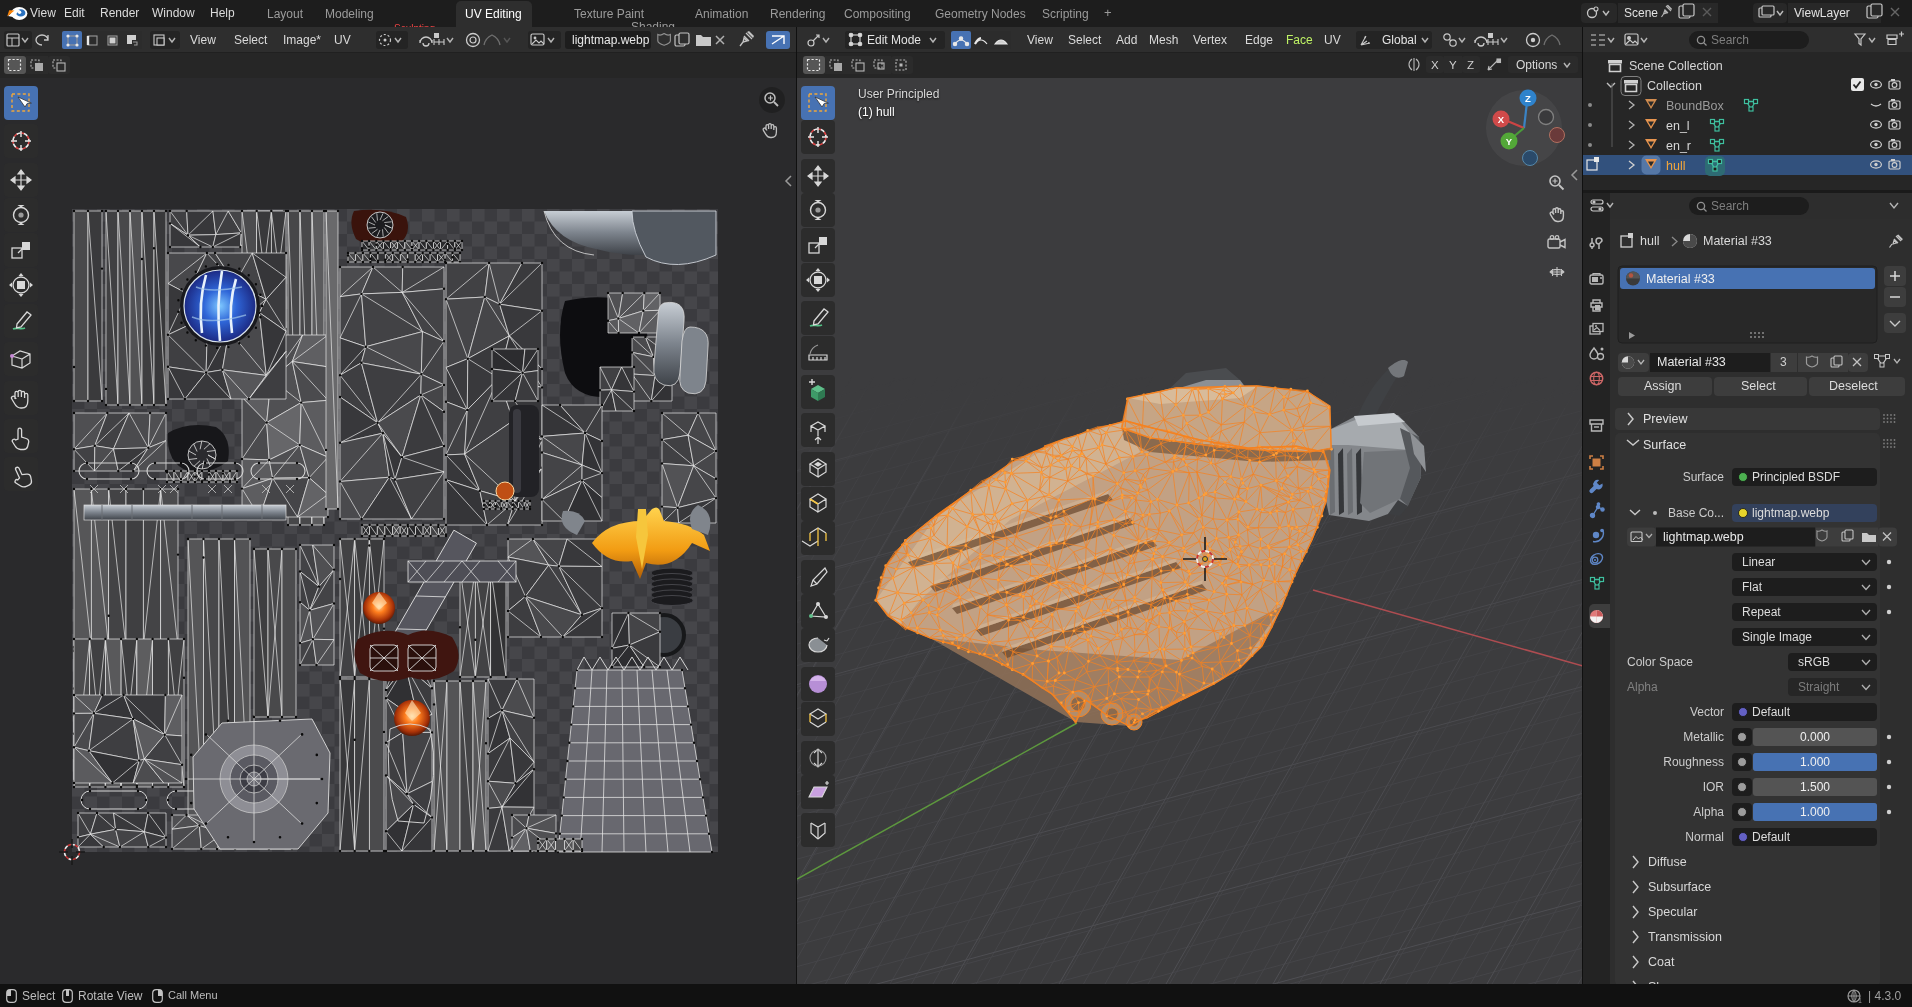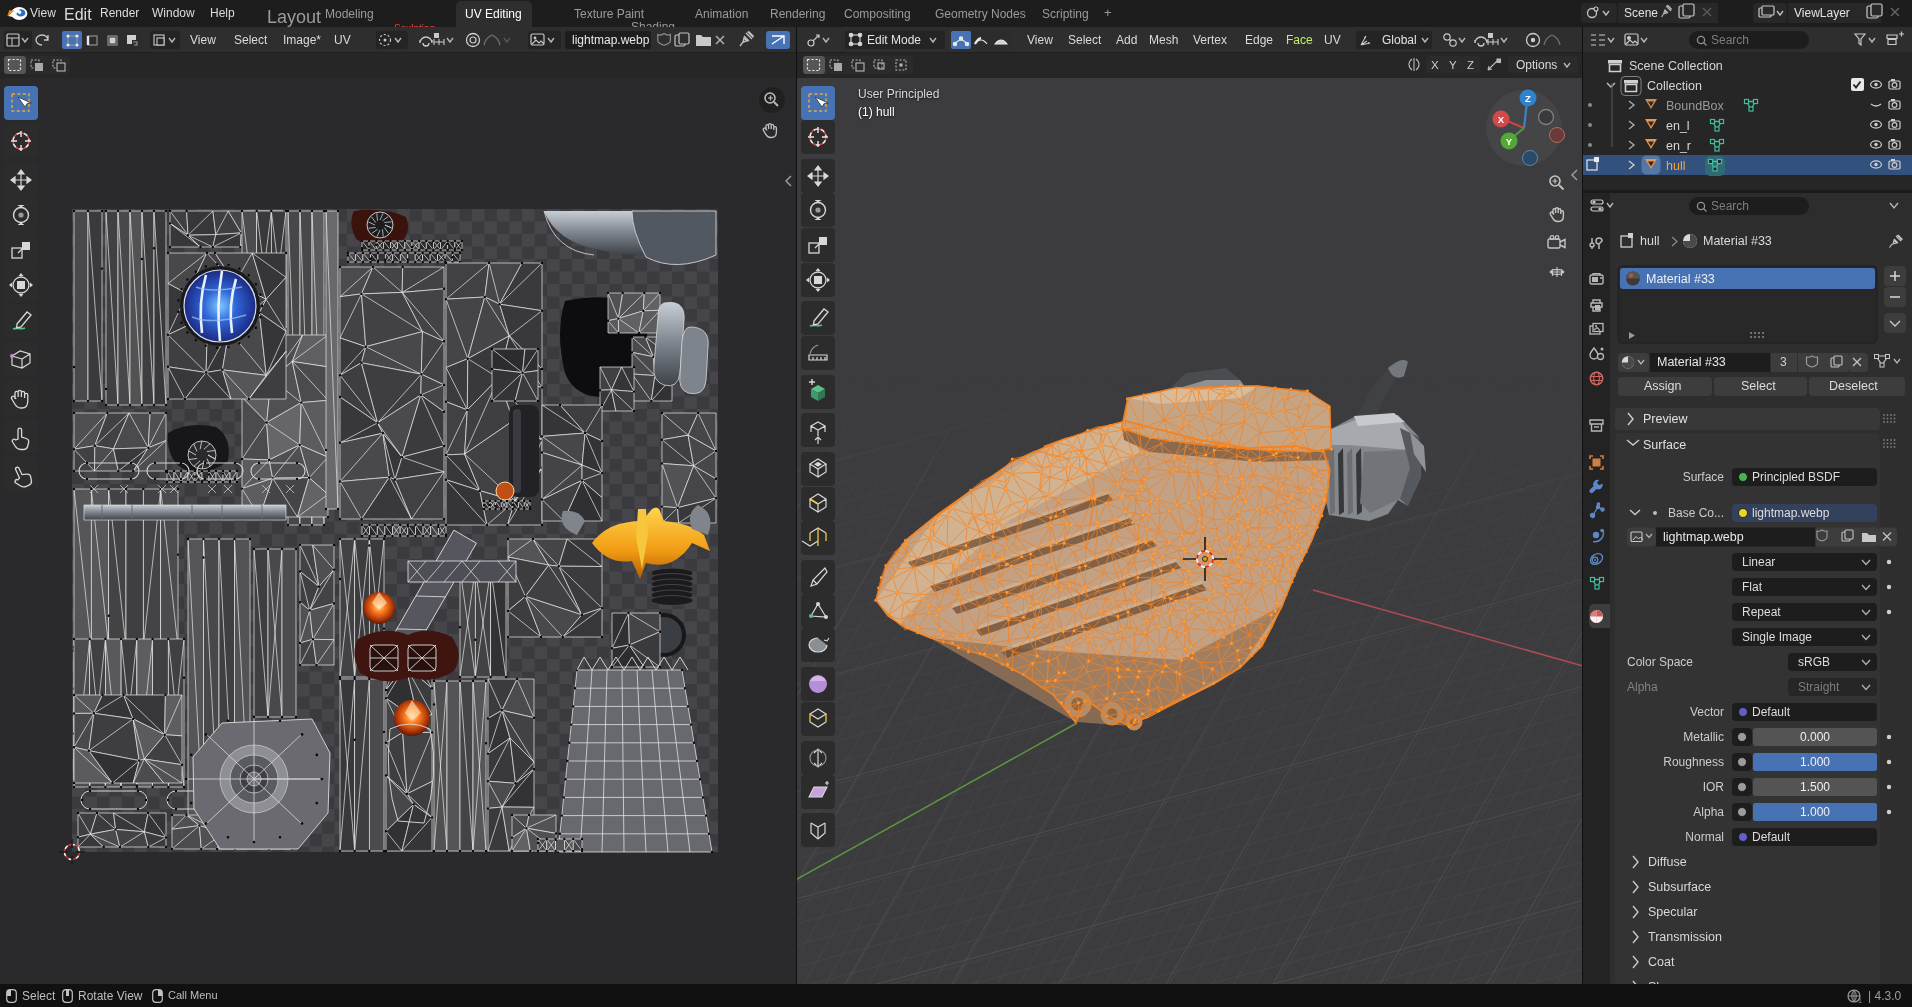--- a/index.html
+++ b/index.html
@@ -6,26 +6,26 @@
 </style></head><body>
 <div style="position:absolute;left:0;top:0;width:1912px;height:27px;background:#1d1d1d"></div>
 <svg style="position:absolute;left:6px;top:4px" width="24" height="19" viewBox="0 0 24 19">
 <ellipse cx="13.2" cy="9.5" rx="8.2" ry="6.4" fill="#fefefe"></ellipse>
 <ellipse cx="14.8" cy="8.9" rx="4.6" ry="3.6" fill="#2a72c0"></ellipse>
 <circle cx="13.6" cy="8.2" r="1.7" fill="#fff"></circle>
 <path d="M2 12 L10 5 L14 6 L7 13 Z" fill="#fefefe"></path>
 <path d="M1.2 12.6 L8.5 6.5 L3.2 6.2 Z" fill="#ff8608"></path>
 </svg>
 <div style="position:absolute;left:30px;top:6px;font-size:12px;color:#dcdcdc">View</div>
-<div style="position:absolute;left:64px;top:6px;font-size:16px;color:#dcdcdc">Edit</div>
+<div style="position:absolute;left:64px;top:6px;font-size:12px;color:#dcdcdc">Edit</div>
 <div style="position:absolute;left:100px;top:6px;font-size:12px;color:#dcdcdc">Render</div>
 <div style="position:absolute;left:152px;top:6px;font-size:12px;color:#dcdcdc">Window</div>
 <div style="position:absolute;left:210px;top:6px;font-size:12px;color:#dcdcdc">Help</div>
 <div style="position:absolute;left:456px;top:1px;width:76px;height:26px;background:#2e2e2e;border-radius:5px 5px 0 0"></div>
-<div style="position:absolute;left:267px;top:7px;font-size:18px;color:#9b9b9b">Layout</div>
+<div style="position:absolute;left:267px;top:7px;font-size:12px;color:#9b9b9b">Layout</div>
 <div style="position:absolute;left:325px;top:7px;font-size:12px;color:#9b9b9b">Modeling</div>
 <div style="position:absolute;left:394px;top:23px;font-size:10px;color:#ef4444">Sculpting</div>
 <div style="position:absolute;left:465px;top:7px;font-size:12px;color:#ffffff">UV Editing</div>
 <div style="position:absolute;left:574px;top:7px;font-size:12px;color:#9b9b9b">Texture Paint</div>
 <div style="position:absolute;left:631px;top:20px;font-size:12px;color:#9b9b9b">Shading</div>
 <div style="position:absolute;left:695px;top:7px;font-size:12px;color:#9b9b9b">Animation</div>
 <div style="position:absolute;left:770px;top:7px;font-size:12px;color:#9b9b9b">Rendering</div>
 <div style="position:absolute;left:844px;top:7px;font-size:12px;color:#9b9b9b">Compositing</div>
 <div style="position:absolute;left:935px;top:7px;font-size:12px;color:#9b9b9b">Geometry Nodes</div>
 <div style="position:absolute;left:1042px;top:7px;font-size:12px;color:#9b9b9b">Scripting</div>

